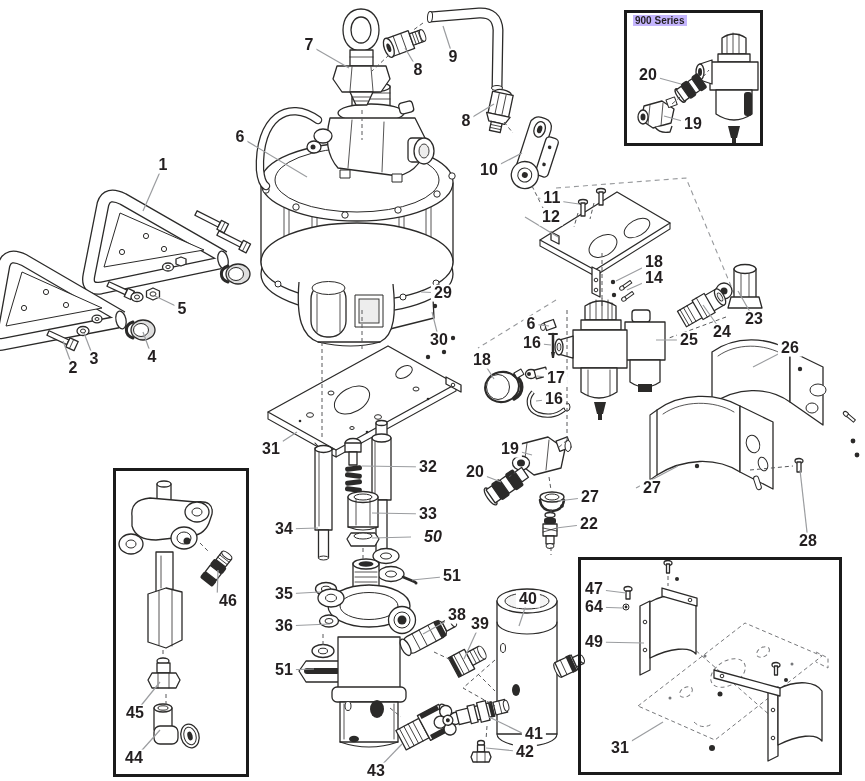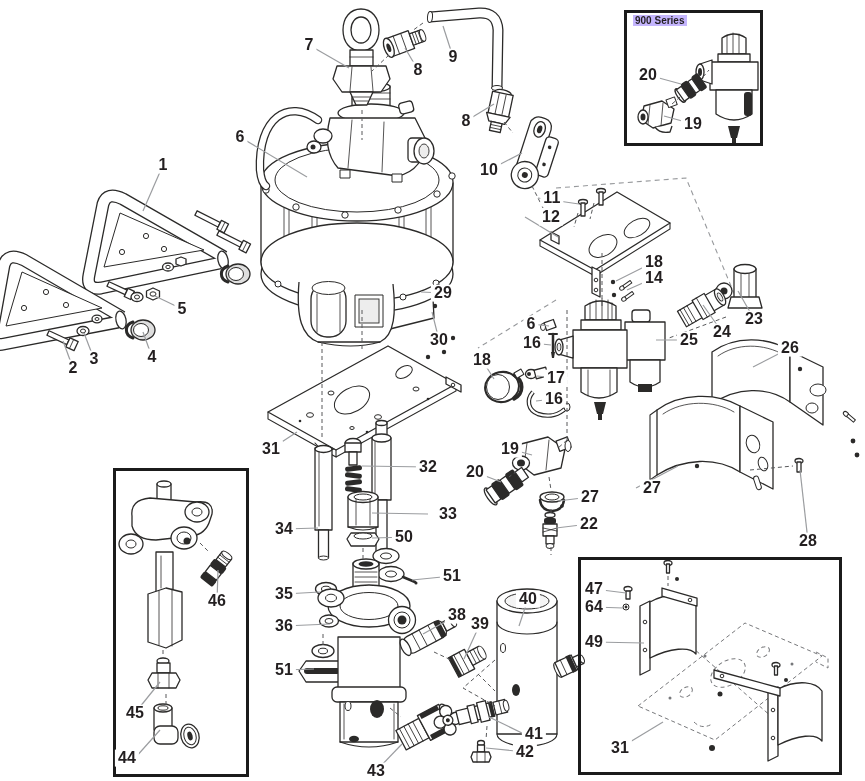--- a/index.html
+++ b/index.html
@@ -830,35 +830,35 @@
     <div class="callout" style="left: 636px; top: 488px; margin-left: 16px;">27</div>
     <div class="callout" style="left: 808px; top: 541px;">28</div>
     <div class="callout" style="left: 443px; top: 293px;">29</div>
     <div class="callout" style="left: 439px; top: 340px;">30</div>
     <div class="callout" style="left: 271px; top: 449px;">31</div>
     <div class="callout" style="left: 510px; top: 449px;">19</div>
     <div class="callout" style="left: 475px; top: 472px;">20</div>
     <div class="callout" style="left: 590px; top: 497px;">27</div>
     <div class="callout" style="left: 589px; top: 524px;">22</div>
     <div class="callout" style="left: 428px; top: 467px;">32</div>
-    <div class="callout" style="left: 448px; top: 514px;">33</div>
+    <div class="callout" style="left: 428px; top: 514px;">33</div>
     <div class="callout" style="left: 284px; top: 529px;">34</div>
-    <div class="callout" style="left: 404px; top: 537px;">50</div>
+    <div class="callout" style="left: 433px; top: 537px; font-style: italic;">50</div>
     <div class="callout" style="left: 452px; top: 576px;">51</div>
     <div class="callout" style="left: 284px; top: 594px;">35</div>
     <div class="callout" style="left: 284px; top: 626px;">36</div>
     <div class="callout" style="left: 284px; top: 670px;">51</div>
     <div class="callout" style="left: 457px; top: 615px;">38</div>
     <div class="callout" style="left: 480px; top: 624px;">39</div>
     <div class="callout" style="left: 528px; top: 599px;">40</div>
     <div class="callout" style="left: 524px; top: 734px; margin-left: 10px;">41</div>
     <div class="callout" style="left: 525px; top: 752px; text-align: right;">42</div>
     <div class="callout" style="left: 376px; top: 771px;">43</div>
-    <div class="callout" style="left: 217px; top: 601px;">46</div>
+    <div class="callout" style="left: 228px; top: 601px;">46</div>
     <div class="callout" style="left: 135px; top: 713px;">45</div>
-    <div class="callout" style="left: 127px; top: 758px;">44</div>
+    <div class="callout" style="left: 134px; top: 758px;">44</div>
     <div class="callout" style="left: 594px; top: 589px;">47</div>
     <div class="callout" style="left: 594px; top: 607px;">64</div>
     <div class="callout" style="left: 594px; top: 642px;">49</div>
     <div class="callout" style="left: 620px; top: 748px;">31</div>
     <div class="callout" style="left: 648px; top: 75px;">20</div>
     <div class="callout" style="left: 693px; top: 124px;">19</div>
   </div>
 
 </body></html>

